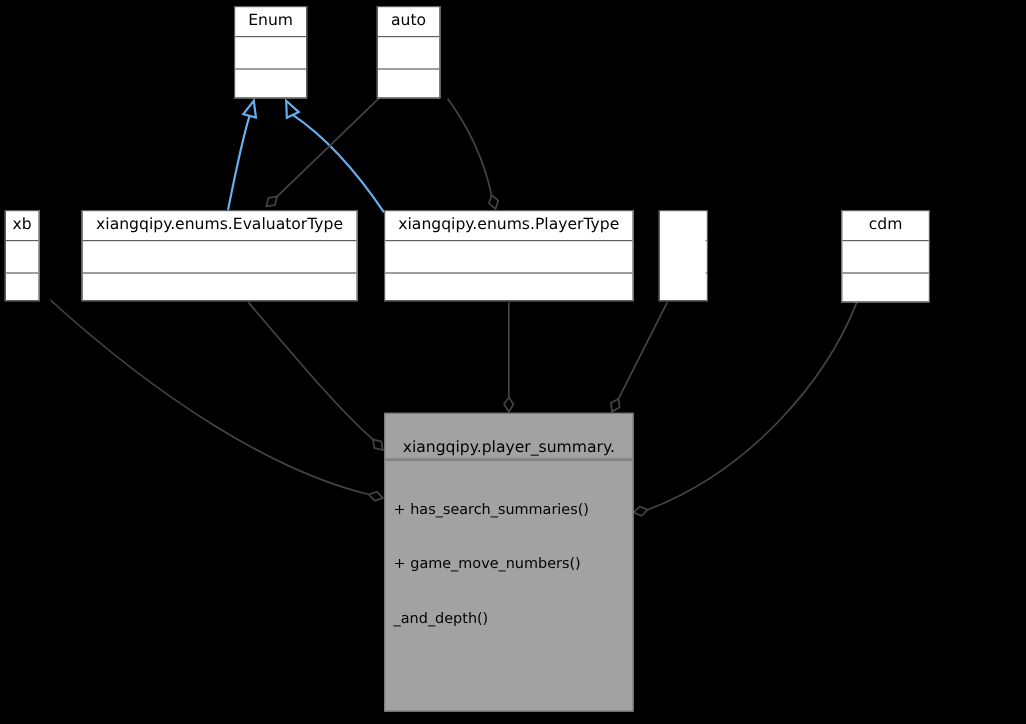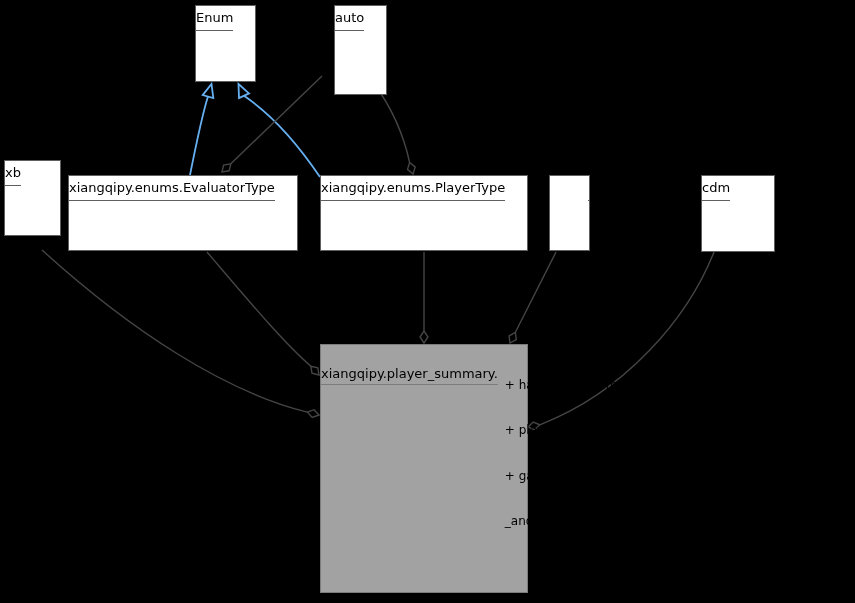--- a/index.html
+++ b/index.html
@@ -12,21 +12,21 @@
     color: #000;
     overflow: hidden;
   }
   #edges { position: absolute; left: 0; top: 0; width: 855px; height: 603px; }
   .node {
     position: absolute;
     box-sizing: border-box;
     background: #fff;
     border: 1px solid #5f5f5f;
     display: flex;
-    flex-direction: row;
+    flex-direction: column;
     font-size: 13px;
   }
   .n-title {
     height: 24px;
     line-height: 24px;
     text-align: center;
     border-bottom: 1px solid #5f5f5f;
     white-space: nowrap;
     overflow: hidden;
   }
@@ -106,27 +106,27 @@
       <path fill="#000" d="M 528 427 L 533.2 422.0 L 539.8 424.8 L 534.6 429.8 Z"></path>
     </g>
   </svg>
 
   <div class="node" style="left:195px; top:5px; width:61px; height:77px;">
     <div class="n-title">Enum</div>
     <div class="n-empty1"></div>
     <div class="n-empty2"></div>
   </div>
 
-  <div class="node" style="left:334px; top:5px; width:53px; height:90px;">
+  <div class="node" style="left:314px; top:5px; width:53px; height:77px;">
     <div class="n-title">auto</div>
     <div class="n-empty1"></div>
     <div class="n-empty2"></div>
   </div>
 
-  <div class="node" style="left:4px; top:160px; width:57px; height:76px;">
+  <div class="node" style="left:4px; top:175px; width:29px; height:76px;">
     <div class="n-title">xb</div>
     <div class="n-empty1"></div>
     <div class="n-empty2"></div>
   </div>
 
   <div class="node" style="left:68px; top:175px; width:230px; height:76px;">
     <div class="n-title">xiangqipy.enums.EvaluatorType</div>
     <div class="n-empty1"></div>
     <div class="n-empty2"></div>
   </div>
@@ -149,21 +149,20 @@
     <div class="n-empty2"></div>
   </div>
 
   <div class="node main" style="left:320px; top:344px; width:208px; height:249px;">
     <div class="m-title">
       <div>xiangqipy.player_summary.</div>
     </div>
     <div class="m-empty"></div>
     <div class="m-methods">
       <div>+ has_search_summaries()</div>
-      <div>+ player_move_count()</div>
       <div>+ game_move_numbers()</div>
       <div>_and_depth()</div>
       
       
       
       
       
       
       
     </div>

